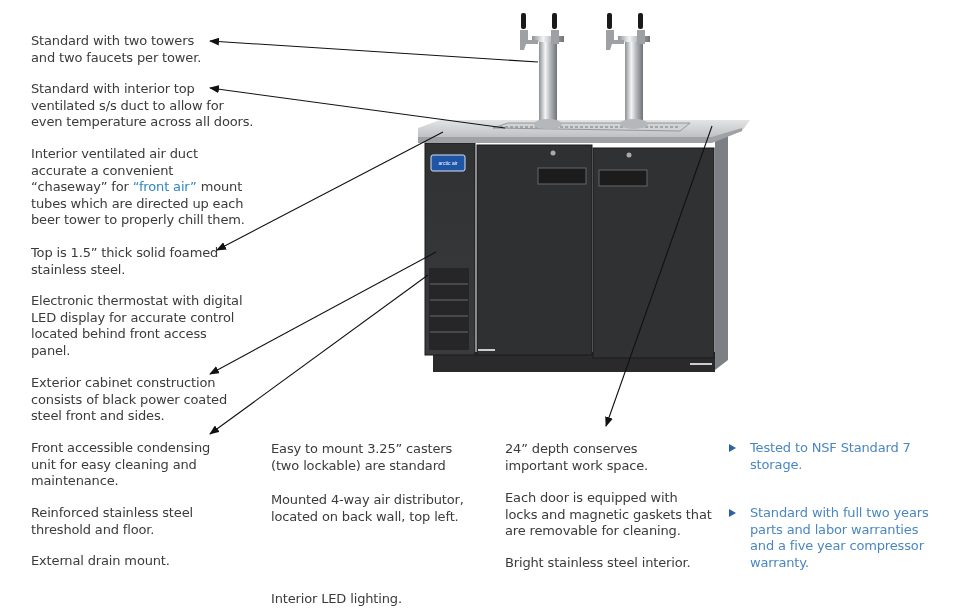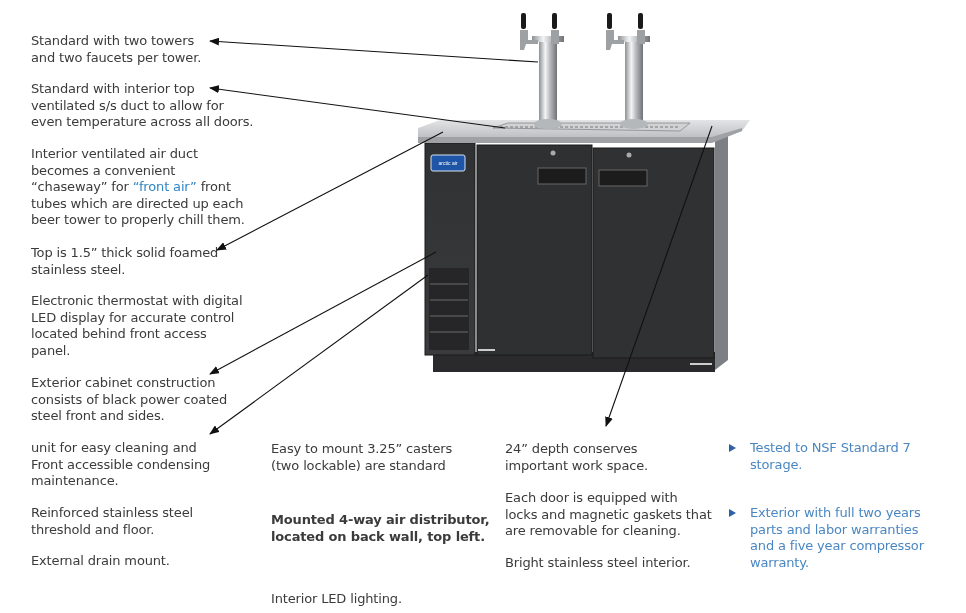--- a/index.html
+++ b/index.html
@@ -113,58 +113,58 @@
   <p>Standard with two towers</p>
   <p>and two faucets per tower.</p>
 </div>
 <div class="txt" style="left:31px; top:81px;">
   <p>Standard with interior top</p>
   <p>ventilated s/s duct to allow for</p>
   <p>even temperature across all doors.</p>
 </div>
 <div class="txt" style="left:31px; top:146px;">
   <p>Interior ventilated air duct</p>
-  <p>becomes a convenient</p>
-  <p><span>“chaseway” for </span><span class="hl">“front air”</span><span> front</span></p>
+  <p>accurate a convenient</p>
+  <p><span>“chaseway” for </span><span class="hl">“front air”</span><span> mount</span></p>
   <p>tubes which are directed up each</p>
   <p>beer tower to properly chill them.</p>
 </div>
 <div class="txt" style="left:31px; top:245px;">
   <p>Top is 1.5” thick solid foamed</p>
   <p>stainless steel.</p>
 </div>
 <div class="txt" style="left:31px; top:293px;">
   <p>Electronic thermostat with digital</p>
   <p>LED display for accurate control</p>
   <p>located behind front access</p>
   <p>panel.</p>
 </div>
 <div class="txt" style="left:31px; top:375px;">
   <p>Exterior cabinet construction</p>
   <p>consists of black power coated</p>
   <p>steel front and sides.</p>
 </div>
 <div class="txt" style="left:31px; top:440px;">
+  <p>Front accessible condensing</p>
   <p>unit for easy cleaning and</p>
-  <p>Front accessible condensing</p>
   <p>maintenance.</p>
 </div>
 <div class="txt" style="left:31px; top:505px;">
   <p>Reinforced stainless steel</p>
   <p>threshold and floor.</p>
 </div>
 <div class="txt" style="left:31px; top:553px;">
   <p>External drain mount.</p>
 </div>
 
 <div class="txt" style="left:271px; top:441px;">
   <p>Easy to mount 3.25” casters</p>
   <p>(two lockable) are standard</p>
 </div>
-<div class="txt" style="left:271px; top:512px;font-weight:bold;">
+<div class="txt" style="left:271px; top:492px;">
   <p>Mounted 4-way air distributor,</p>
   <p>located on back wall, top left.</p>
 </div>
 <div class="txt" style="left:271px; top:555px;margin-top:36px;">
   <p>Interior LED lighting.</p>
 </div>
 
 <div class="txt" style="left:505px; top:441px;">
   <p>24” depth conserves</p>
   <p>important work space.</p>
@@ -178,17 +178,17 @@
   <p>Bright stainless steel interior.</p>
 </div>
 
 <span class="bullet" style="left:729px; top:444px;"></span>
 <div class="txt blue" style="left:750px; top:440px;">
   <p>Tested to NSF Standard 7</p>
   <p>storage.</p>
 </div>
 <span class="bullet" style="left:729px; top:509px;"></span>
 <div class="txt blue" style="left:750px; top:505px;">
-  <p>Exterior with full two years</p>
+  <p>Standard with full two years</p>
   <p>parts and labor warranties</p>
   <p>and a five year compressor</p>
   <p>warranty.</p>
 </div>
 
 </body></html>

